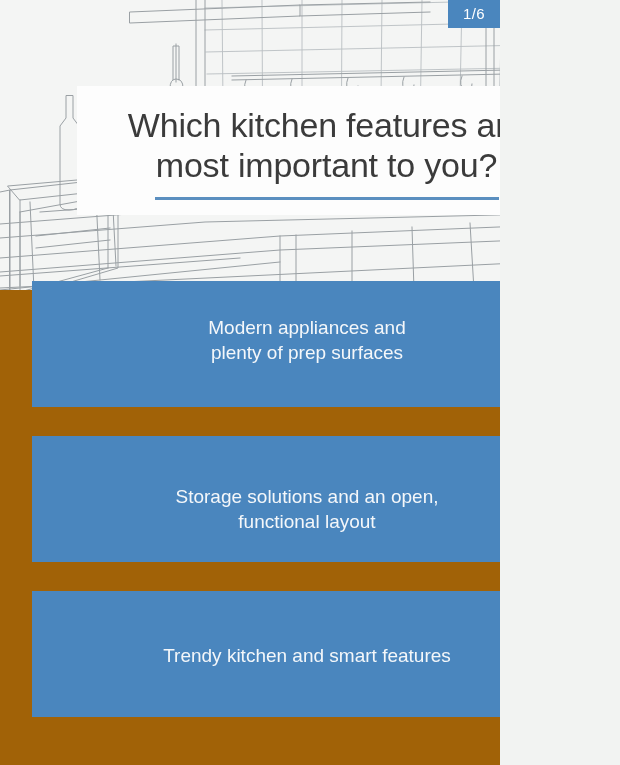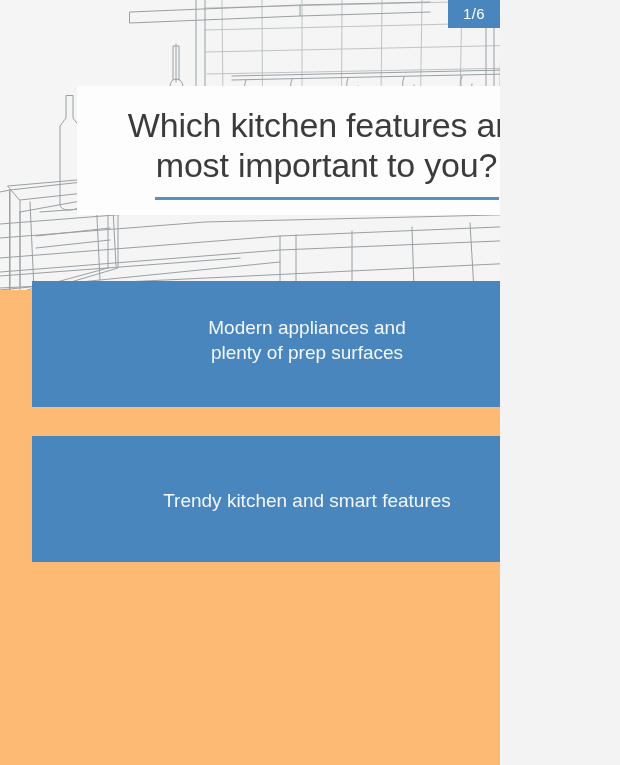--- a/index.html
+++ b/index.html
@@ -8,21 +8,21 @@
     width:620px; height:765px;
     overflow:hidden;
     background:#f2f3f2;
     font-family:"Liberation Sans", sans-serif;
   }
 
   
   .screen {
     position:relative;
     width:500px; height:765px;
-    background:#fdba74;
+    background:#a16207;
     overflow:hidden;
   }
 
   
   .bg-illustration {
     position:absolute;
     left:0; top:0;
     width:620px; height:290px;
     background:#f4f5f4;
     overflow:hidden;
@@ -262,20 +262,24 @@
     <div class="title-rule"></div>
   </div>
 
   <div class="answers">
 
     <div class="answer-option opt-1">
       <span class="answer-text">Modern appliances and
 plenty of prep surfaces</span>
     </div>
 
+    <div class="answer-option opt-2">
+      <span class="answer-text">Storage solutions and an open,
+functional layout</span>
+    </div>
 
     <div class="answer-option opt-3">
       <span class="answer-text">Trendy kitchen and smart features</span>
     </div>
 
   </div>
 
 </div>
 
 </body></html>

